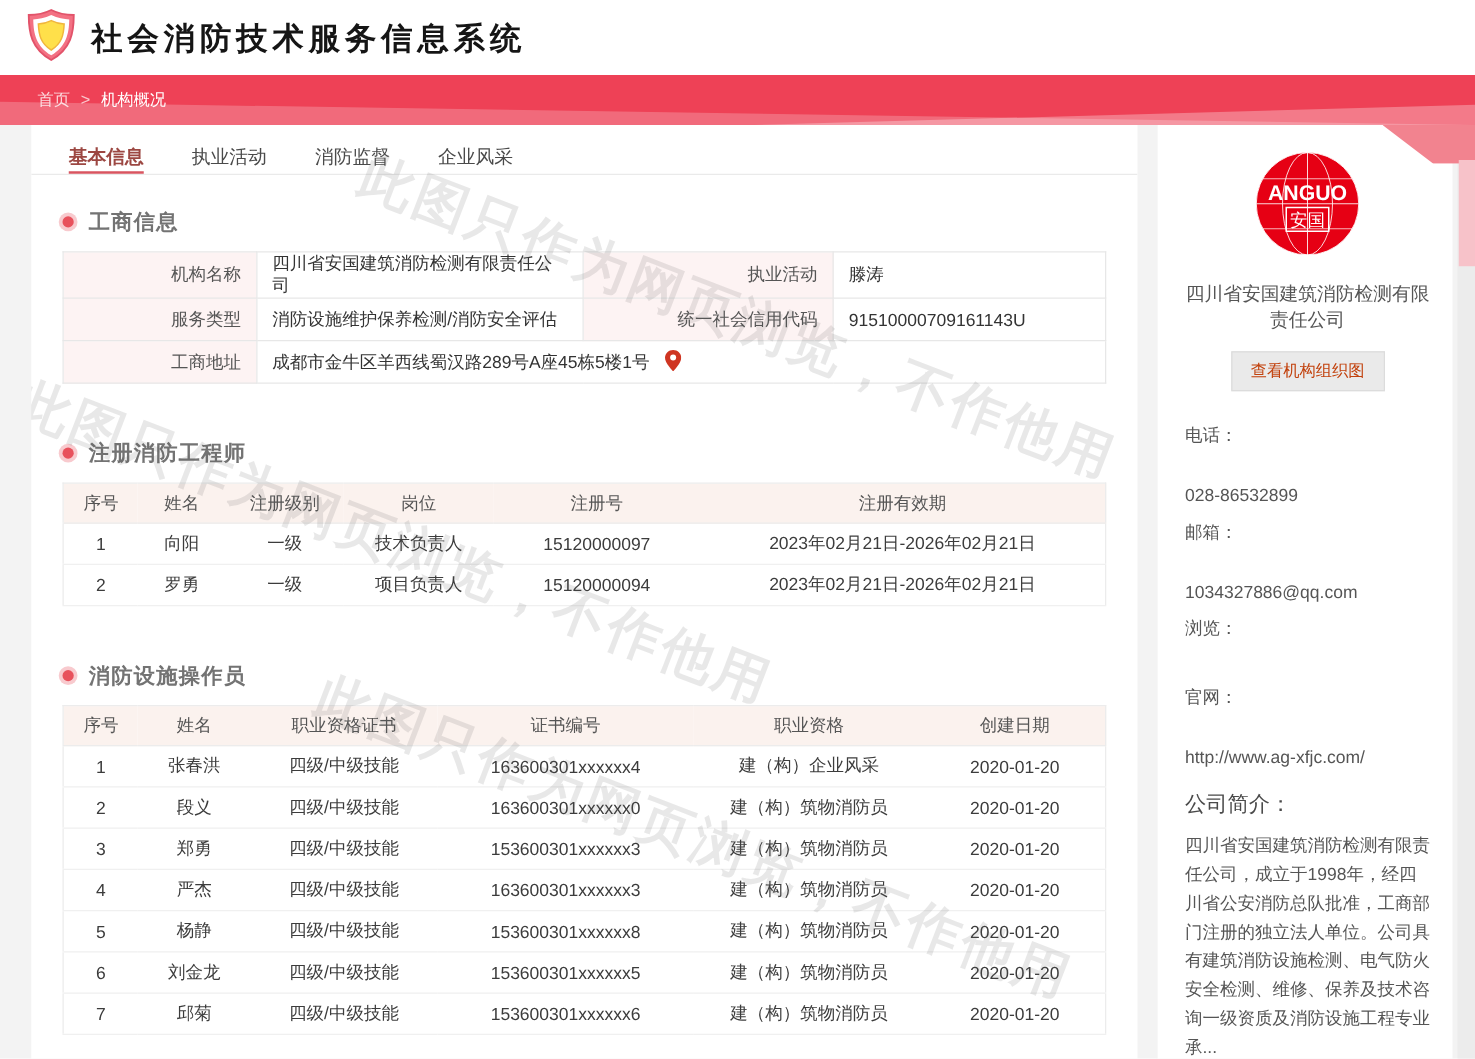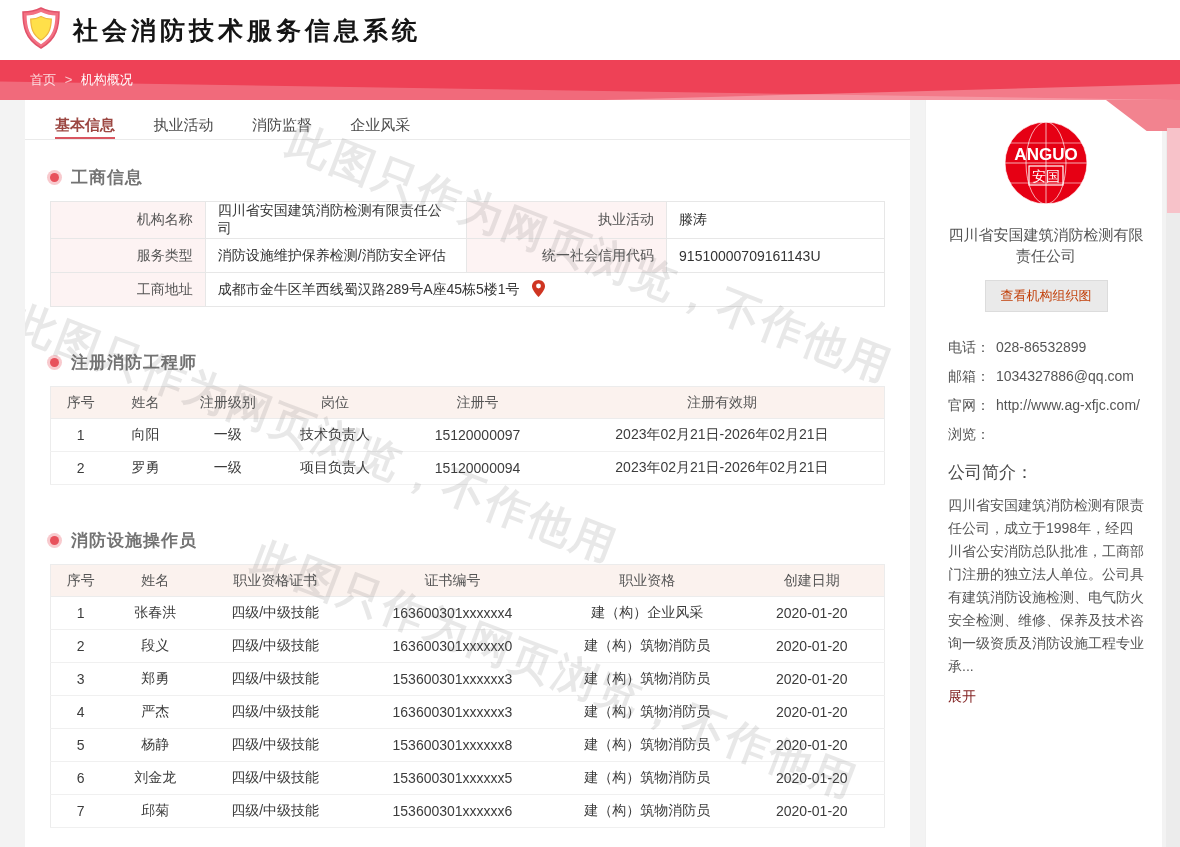--- a/index.html
+++ b/index.html
@@ -61,21 +61,21 @@
   .list-table th { background:#fbf2ee; height:32px; font-weight:normal; color:#555; border-bottom:1px solid #ececec; }
   .list-table td { height:33px; text-align:center; color:#3c3c3c; border-bottom:1px solid #f0f0f0; }
 
   
   .logo-wrap { text-align:center; }
   .side-name { margin-top:14px; text-align:center; font-size:15px; color:#555; line-height:21px; }
   .org-btn-wrap { text-align:center; margin-top:14px; }
   .org-btn { display:inline-block; padding:6px 15px; background:#eaeaea; border:1px solid #dcdcdc;
              color:#c2410c; font-size:13px; cursor:pointer; }
   .contact { margin-top:24px; font-size:14px; color:#555; }
-  .contact .row { display:flex; line-height:22px; margin-bottom:7px; }
+  .contact .row { display:flex; line-height:22px; margin-bottom:7px;flex-direction:column; }
   .contact .c-lbl { flex:0 0 48px; }
   .contact .c-val { flex:1; word-break:break-all; }
   .profile-title { margin-top:16px; font-size:17px; color:#4a4a4a; }
   .profile-text { margin-top:10px; font-size:14px; color:#555; line-height:23px; }
   .expand-link { display:inline-block; margin-top:10px; font-size:14px; color:#7f1d1d; text-decoration:none; cursor:pointer; }
 </style>
 </head>
 <body>
 
 <div class="topbar">
@@ -299,26 +299,26 @@
     <div class="contact">
       <div class="row">
         <span class="c-lbl">电话：</span>
         <span class="c-val">028-86532899</span>
       </div>
       <div class="row">
         <span class="c-lbl">邮箱：</span>
         <span class="c-val">1034327886@qq.com</span>
       </div>
       <div class="row">
+        <span class="c-lbl">浏览：</span>
+        <span class="c-val"></span>
+      </div>
+      <div class="row">
         <span class="c-lbl">官网：</span>
         <span class="c-val">http://www.ag-xfjc.com/</span>
-      </div>
-      <div class="row">
-        <span class="c-lbl">浏览：</span>
-        <span class="c-val"></span>
       </div>
     </div>
 
     <div class="profile-title">公司简介：</div>
     <div class="profile-text">四川省安国建筑消防检测有限责任公司，成立于1998年，经四川省公安消防总队批准，工商部门注册的独立法人单位。公司具有建筑消防设施检测、电气防火安全检测、维修、保养及技术咨询一级资质及消防设施工程专业承...</div>
     <a class="expand-link">展开</a>
   </div>
 
   <div class="right-strip"></div>
 </div>

